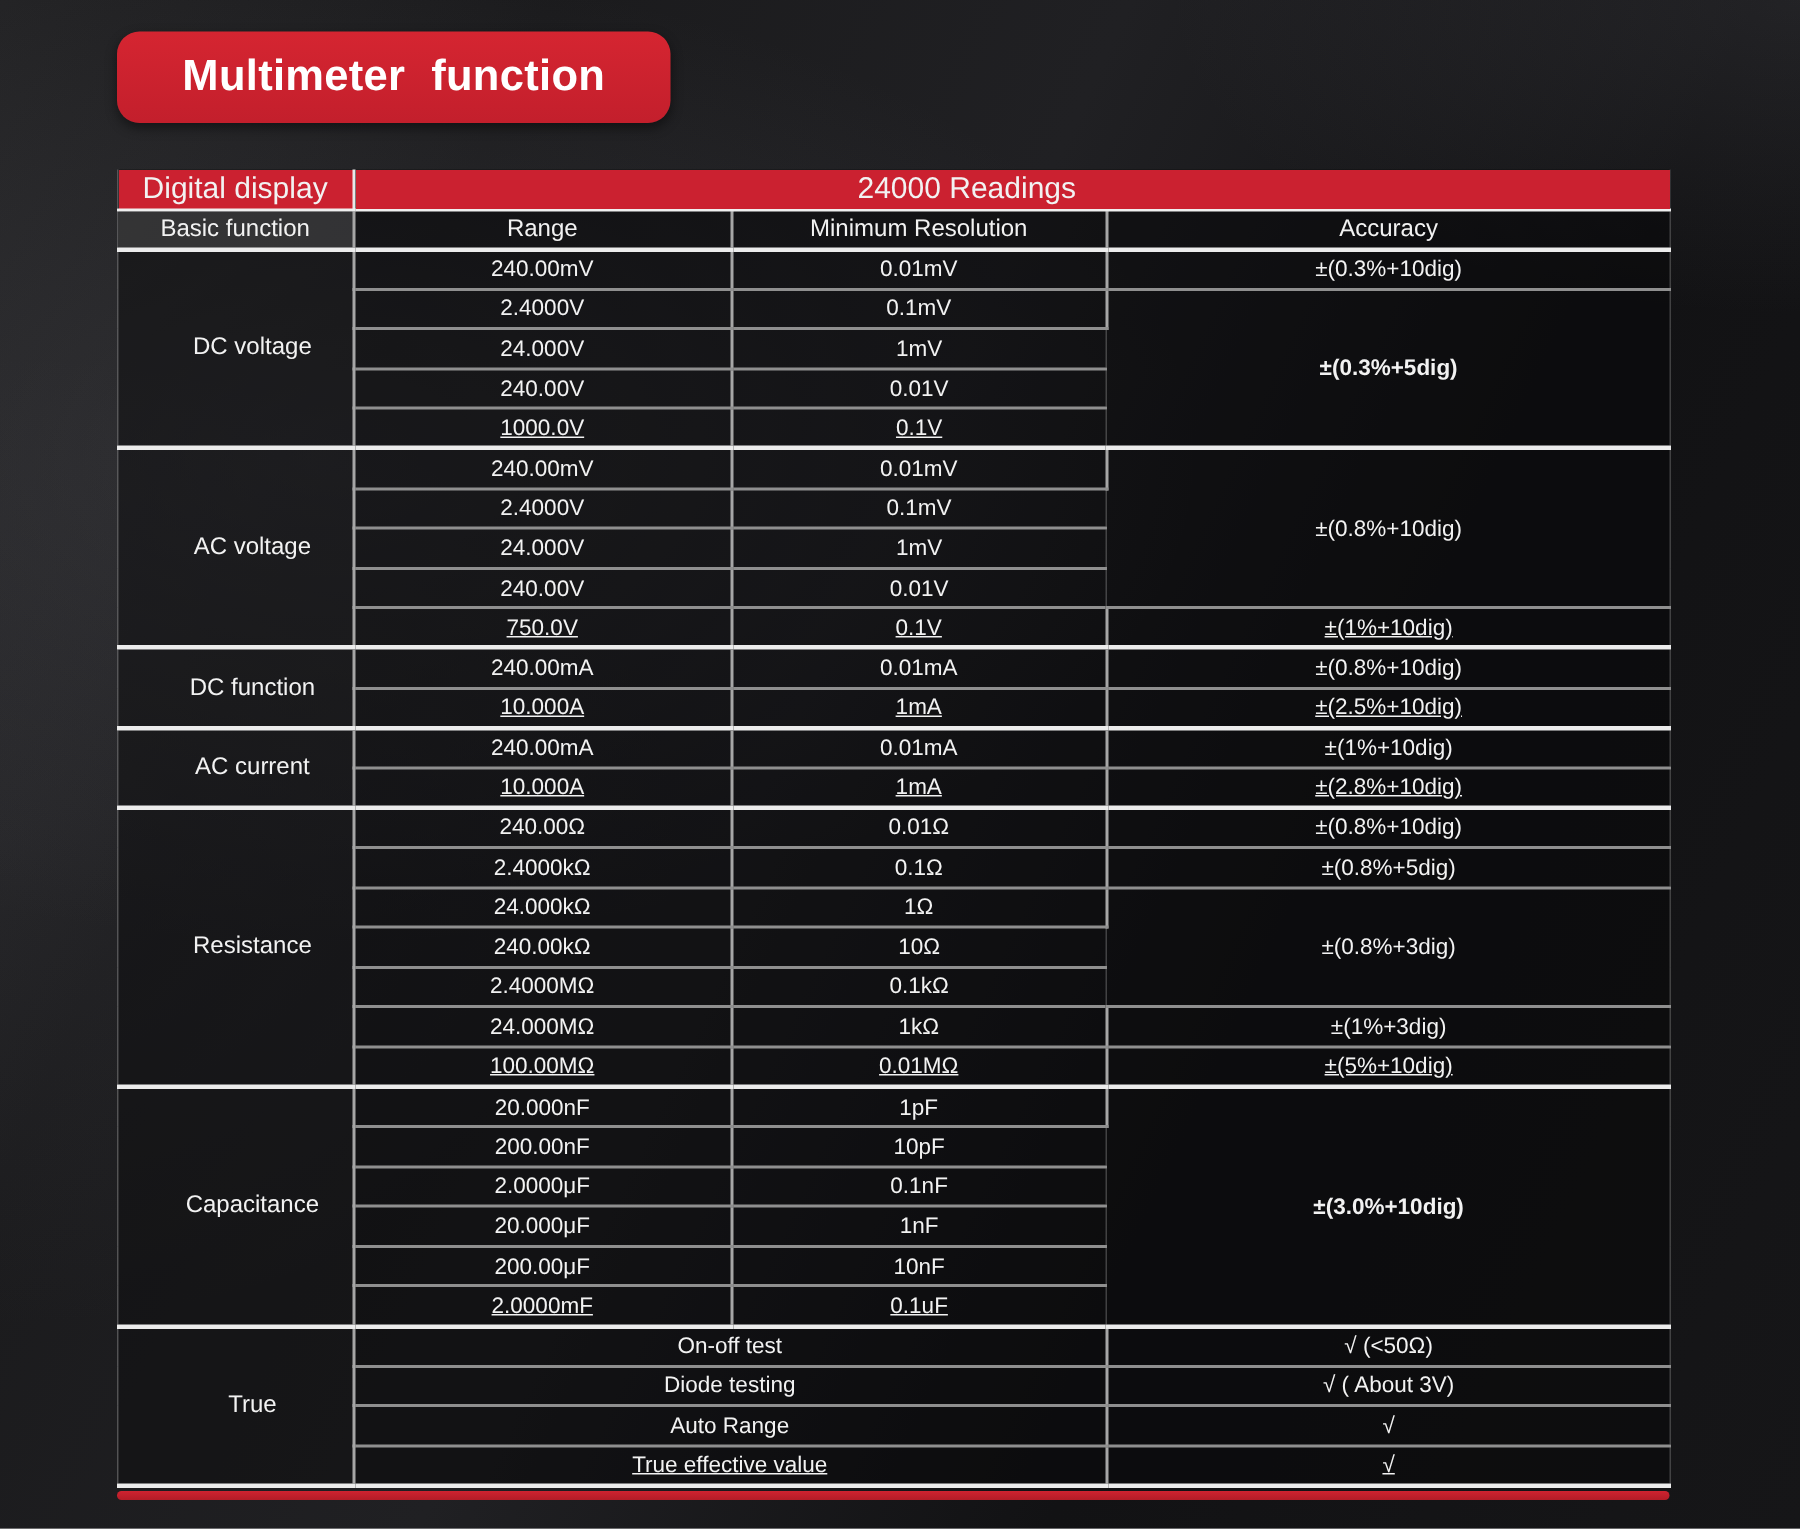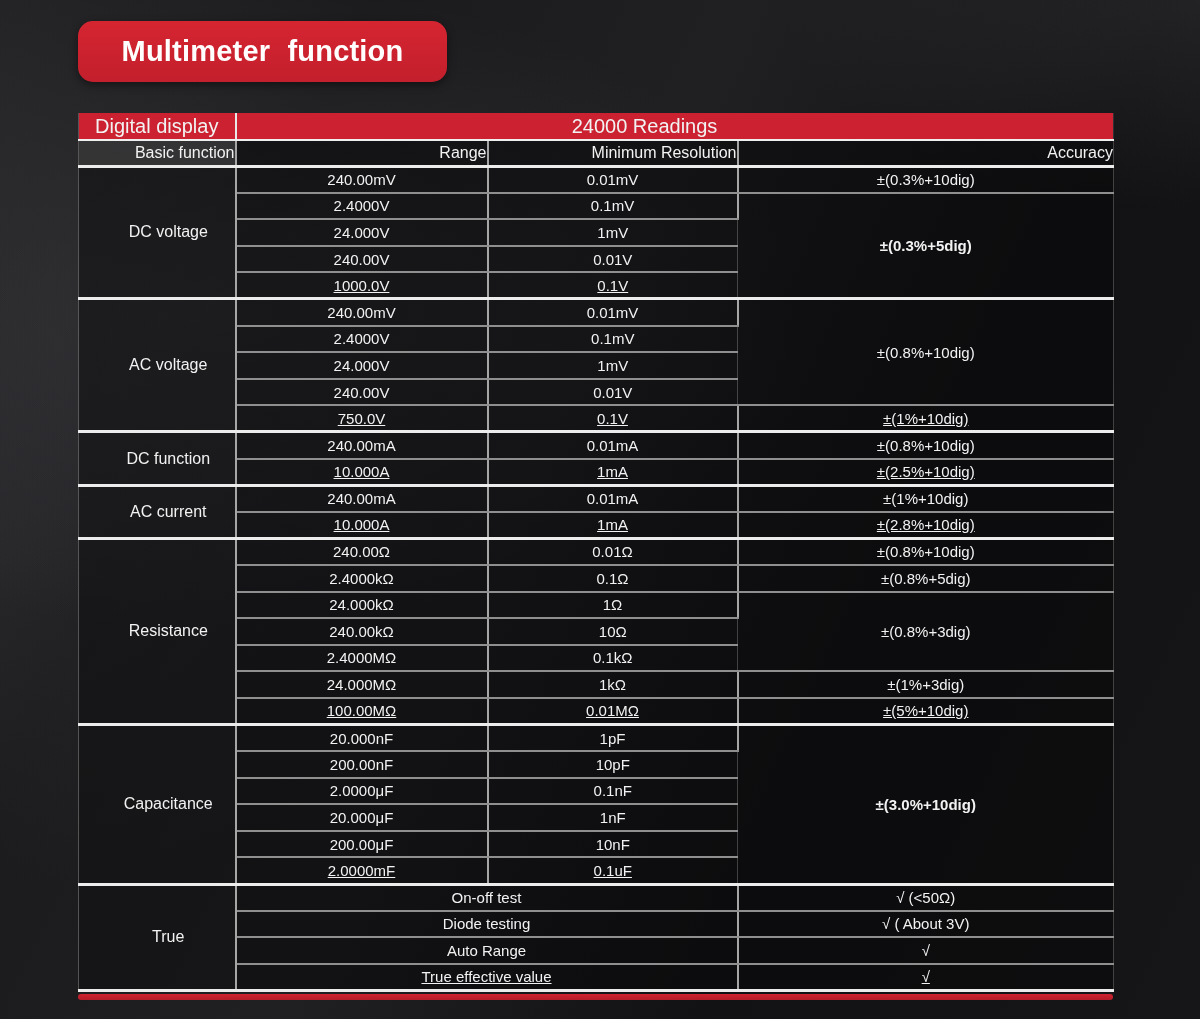--- a/index.html
+++ b/index.html
@@ -43,21 +43,21 @@
     border-right:2px solid var(--col-line);
     border-bottom:2px solid var(--row-line);
     text-align:center;vertical-align:middle;
     font-size:15px;line-height:1;color:var(--text);
     white-space:nowrap;overflow:hidden;padding:0;
   }
   td:last-child{border-right:1px solid rgba(255,255,255,0.22);}
   tr{height:26.6px;}
   tr.row-red{height:27px;}
   tr.row-head{height:26px;}
-  tr.row-head td{border-bottom:3px solid var(--section-line);font-size:16px;text-align:right;}
+  tr.row-head td{border-bottom:3px solid var(--section-line);font-size:16px;}
   tr.sec-end td{border-bottom:3px solid var(--section-line);text-decoration:underline;}
   td.fn{
     font-size:16px;border-bottom:3px solid var(--section-line);
     background:rgba(255,255,255,0.02);
     padding-left:23px;
   }
   td.span-sec{border-bottom:3px solid var(--section-line);font-weight:bold;}
   tr.row-red td{
     background:var(--accent-red);
     border-bottom:2px solid #efefef;

